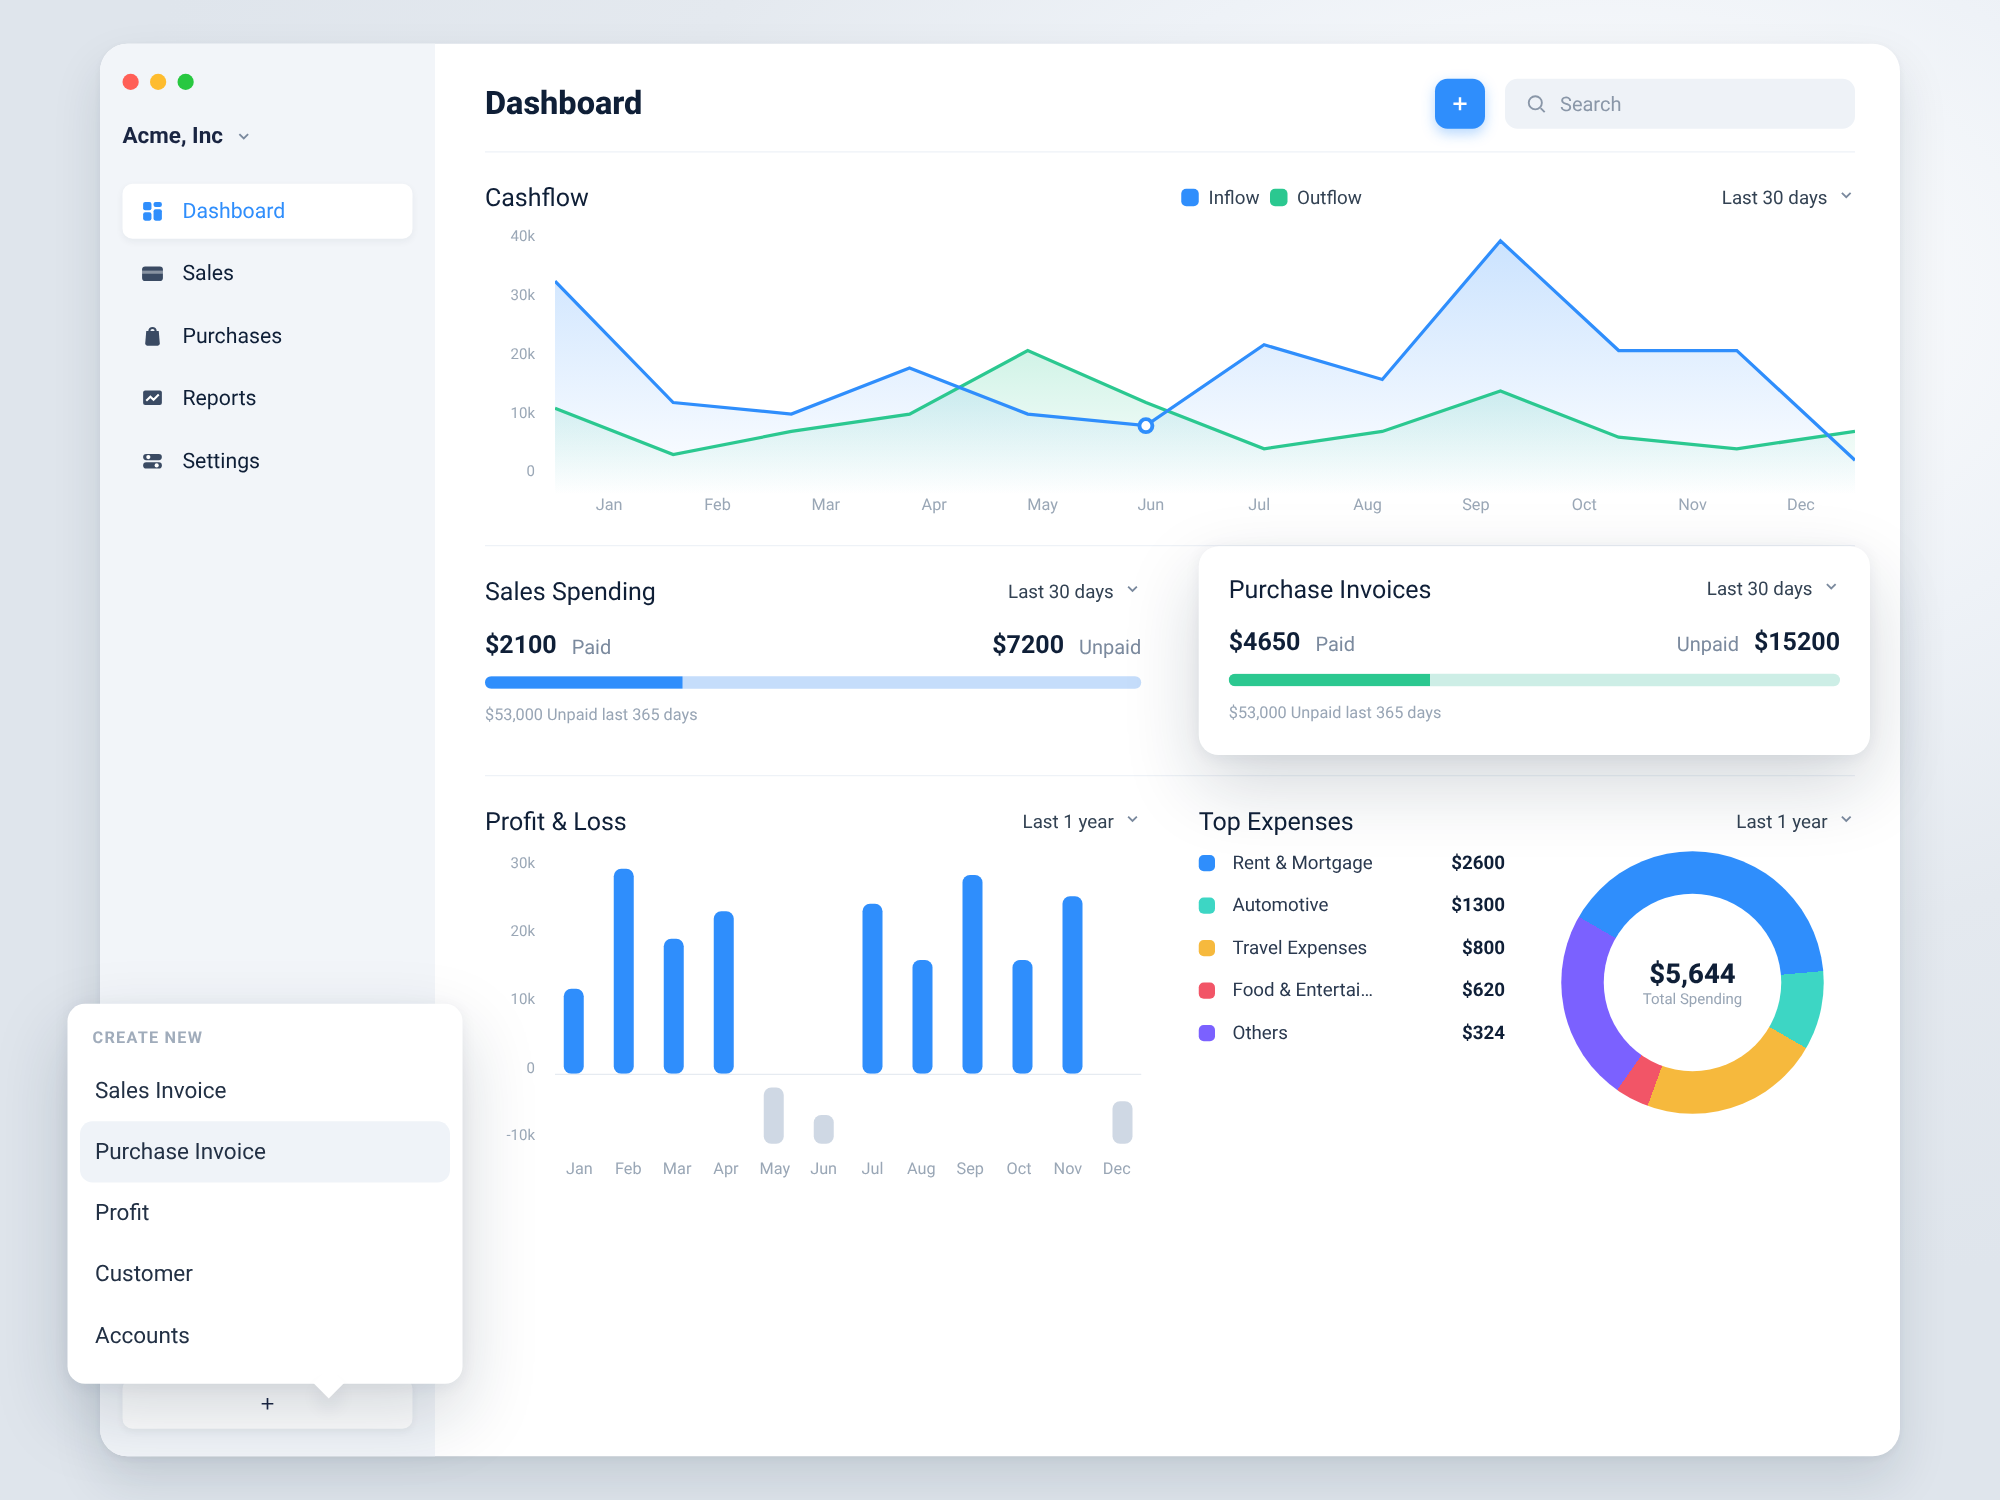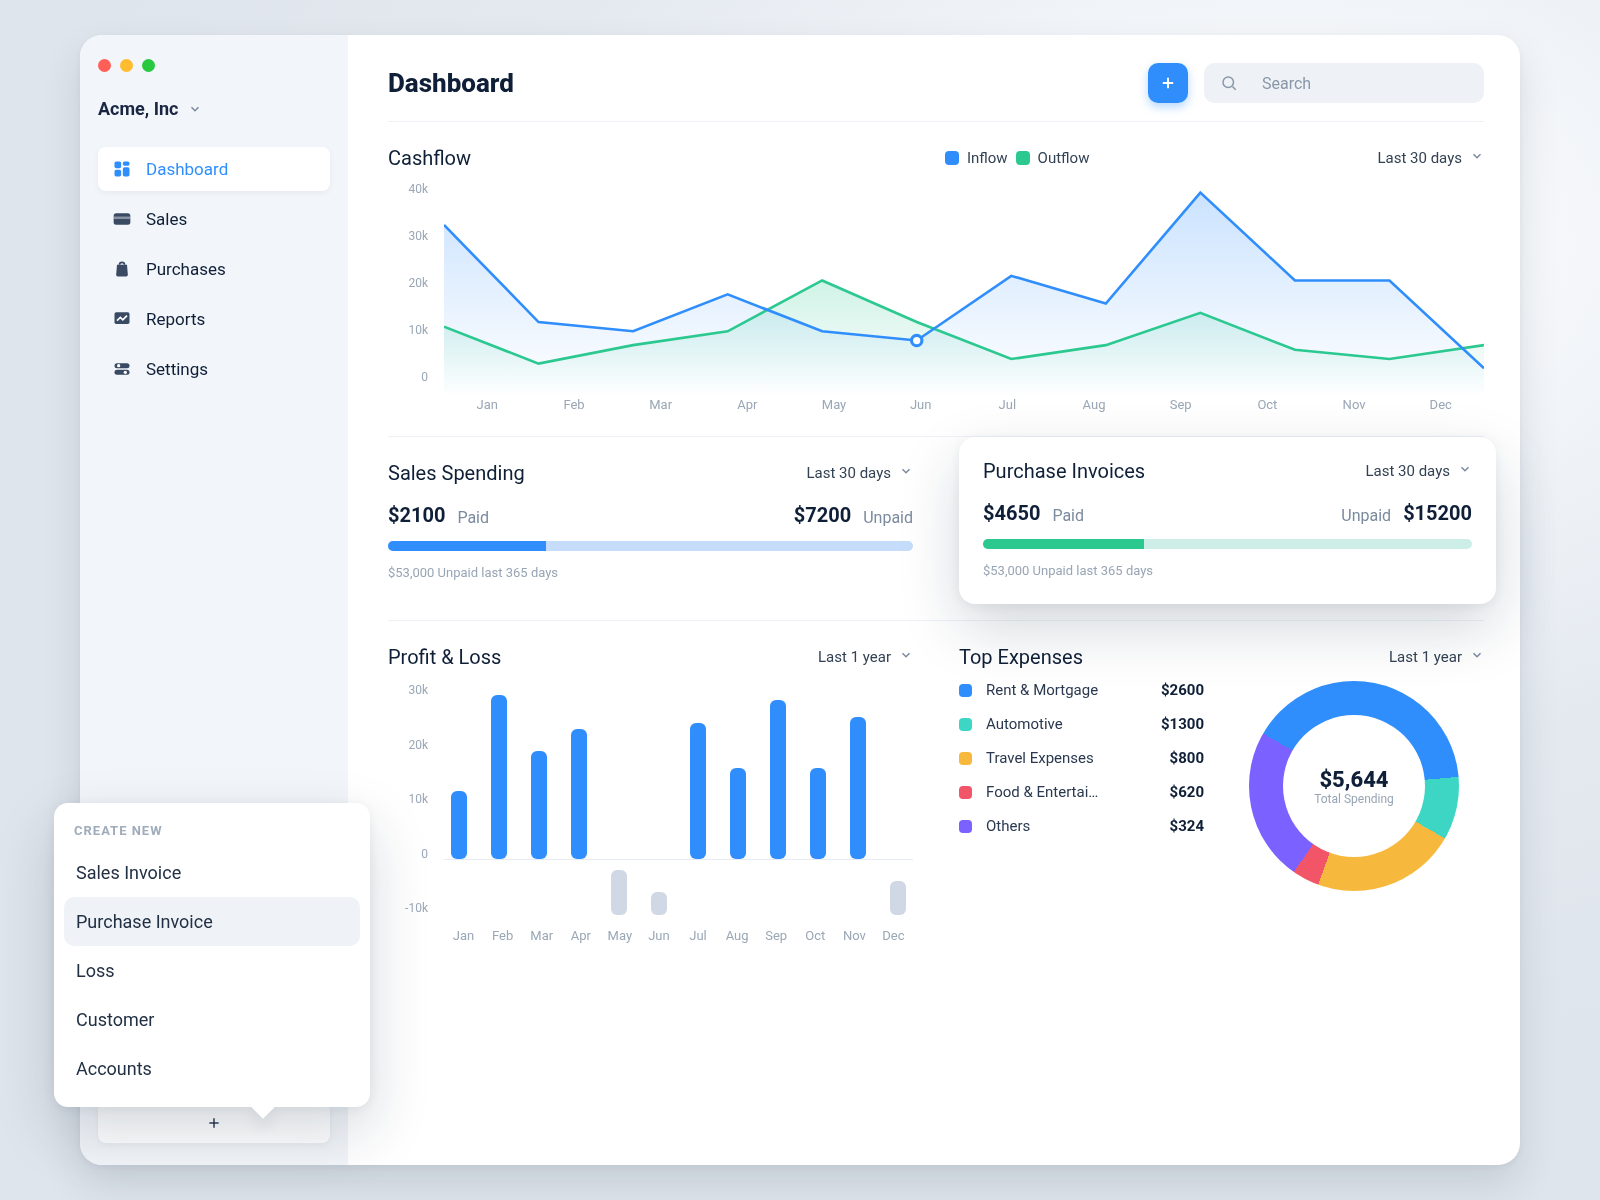--- a/index.html
+++ b/index.html
@@ -55,21 +55,21 @@
   .popover h5{margin:6px 10px 10px;color:#a0acbb;font-size:13px;letter-spacing:1px}
   .popover .item{padding:14px 12px;border-radius:10px;color:#223044;font-size:18px;cursor:pointer}
   .popover .item.hover{background:#eff3f8}
   .popover .caret{position:absolute;left:200px;bottom:-8px;width:18px;height:18px;background:#fff;transform:rotate(45deg);box-shadow:8px 8px 14px rgba(17,38,60,.06)}
   
   .main{padding:28px 36px 28px 40px;position:relative}
   .topbar{display:flex;align-items:center;gap:16px}
   .title{font-size:26px;font-weight:800;color:var(--text)}
   .spacer{flex:1}
   .btn-plus{width:40px;height:40px;border-radius:10px;background:var(--blue);display:flex;align-items:center;justify-content:center;color:#fff;box-shadow:0 4px 10px rgba(47,142,252,.35)}
-  .search{height:40px;border-radius:10px;background:#eef2f7;display:flex;align-items:center;gap:24px;padding:0 16px;min-width:280px;color:#8a97a8}
+  .search{height:40px;border-radius:10px;background:#eef2f7;display:flex;align-items:center;gap:10px;padding:0 16px;min-width:280px;color:#8a97a8}
   .hr{height:1px;background:var(--line2);margin:18px 0 18px}
   .section{padding:6px 0}
   .section .head{display:flex;align-items:center;gap:14px}
   .section h3{margin:0;color:var(--text);font-size:20px;font-weight:400}
   .range{display:flex;align-items:center;gap:8px;color:#334253;font-size:15px}
   .range .chev{color:#7b8a9e}
   .legend{display:flex;align-items:center;gap:8px;margin-left:auto}
   .lg{display:flex;align-items:center;gap:8px;color:#334253;font-size:15px}
   .sq{width:14px;height:14px;border-radius:4px}
   
@@ -177,21 +177,21 @@
         </div>
       </nav>
 
     <div class="bottom">
 
       <div class="popover">
         <h5>CREATE NEW</h5>
         <div id="popitems">
             <div class="item">Sales Invoice</div>
             <div class="item hover">Purchase Invoice</div>
-            <div class="item">Loss</div>
+            <div class="item">Profit</div>
             <div class="item">Customer</div>
             <div class="item">Accounts</div>
           </div>
         <div class="caret"></div>
       </div>
       <div style="height:14px"></div>
       <div class="add-bar">
         <svg width="16" height="16" viewBox="0 0 24 24" fill="none" stroke="#1a2542" stroke-width="2">
             <line x1="12" y1="5" x2="12" y2="19"></line>
             <line x1="5" y1="12" x2="19" y2="12"></line>

